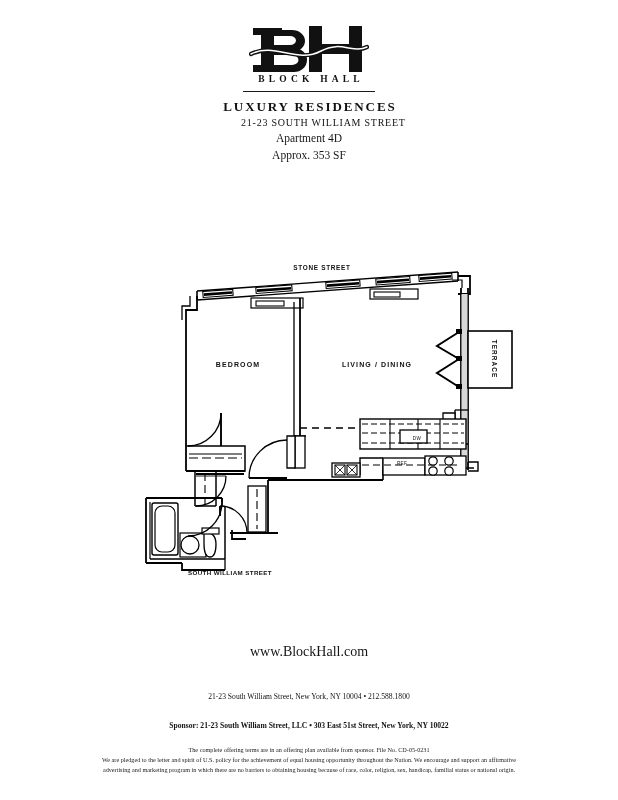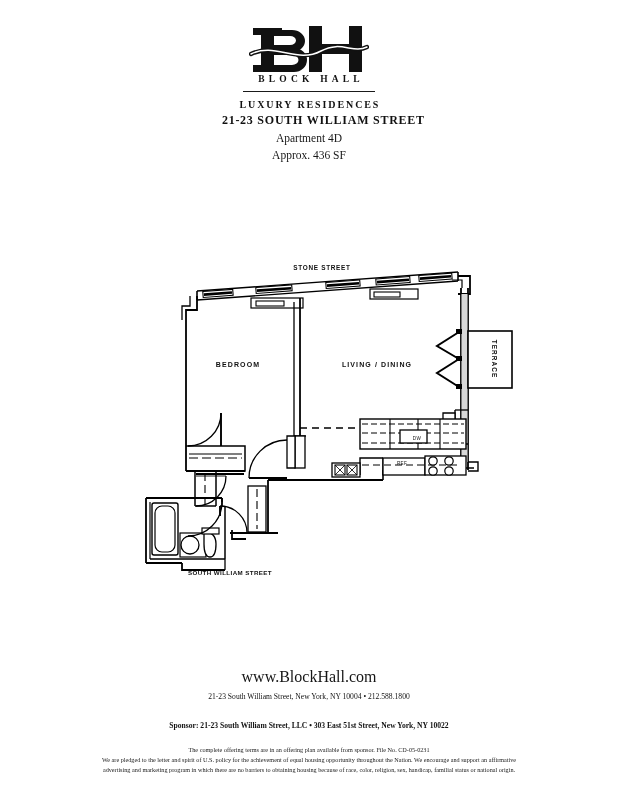--- a/index.html
+++ b/index.html
@@ -43,31 +43,31 @@
     margin-top: -2px;
   }
   .logo-rule {
     width: 132px;
     height: 1px;
     background: #1a1a1a;
     margin: 7px auto 6px auto;
   }
   .tagline1 {
     font-family: "Liberation Serif", serif;
-    font-size: 10px;
+    font-size: 13px;
     font-weight: bold;
     letter-spacing: 1.9px;
     text-indent: 1.9px;
     color: #111;
     line-height: 1.35;
   }
   .tagline2 {
     font-family: "Liberation Serif", serif;
-    font-size: 12px;
-    font-weight: bold;
+    font-size: 10px;
+    font-weight: normal;
     letter-spacing: 0.75px;
     text-indent: 0.75px;
     color: #111;
     line-height: 1.35;
     margin-left: 28px;
   }
 
   
   .unit-block {
     position: absolute;
@@ -94,22 +94,22 @@
   .plan-svg { display: block; }
 
   
   .footer {
     position: absolute;
     left: 0;
     width: 100%;
     text-align: center;
   }
   .website {
-    top: 668px;
-    font-size: 16px;
+    top: 644px;
+    font-size: 14px;
     font-family: "Liberation Serif", serif;
     color: #151515;
   }
   .addr-block {
     top: 691px;
     font-size: 7.6px;
     font-weight: normal;
     font-family: "Liberation Serif", serif;
     color: #111;
     line-height: 1.55;
@@ -165,21 +165,21 @@
 
     <div class="logo-word">BLOCK HALL</div>
     <div class="logo-rule"></div>
     <div class="tagline1">LUXURY RESIDENCES</div>
     <div class="tagline2">21-23 SOUTH WILLIAM STREET</div>
   </div>
 </div>
 
 <div class="unit-block">
   <div class="unit-line">Apartment 4D</div>
-  <div class="unit-line">Approx. 436 SF</div>
+  <div class="unit-line">Approx. 353 SF</div>
 </div>
 
 <div class="plan-area">
   <svg class="plan-svg" width="618" height="340" viewBox="0 0 618 340">
 
     <g fill="none" stroke="#000000" stroke-width="1.6" stroke-linejoin="miter">
 
       <path d="M197 33 L458 14" stroke-width="1.4"></path>
 
       <path d="M197 42 L458 23" stroke-width="1.4"></path>

